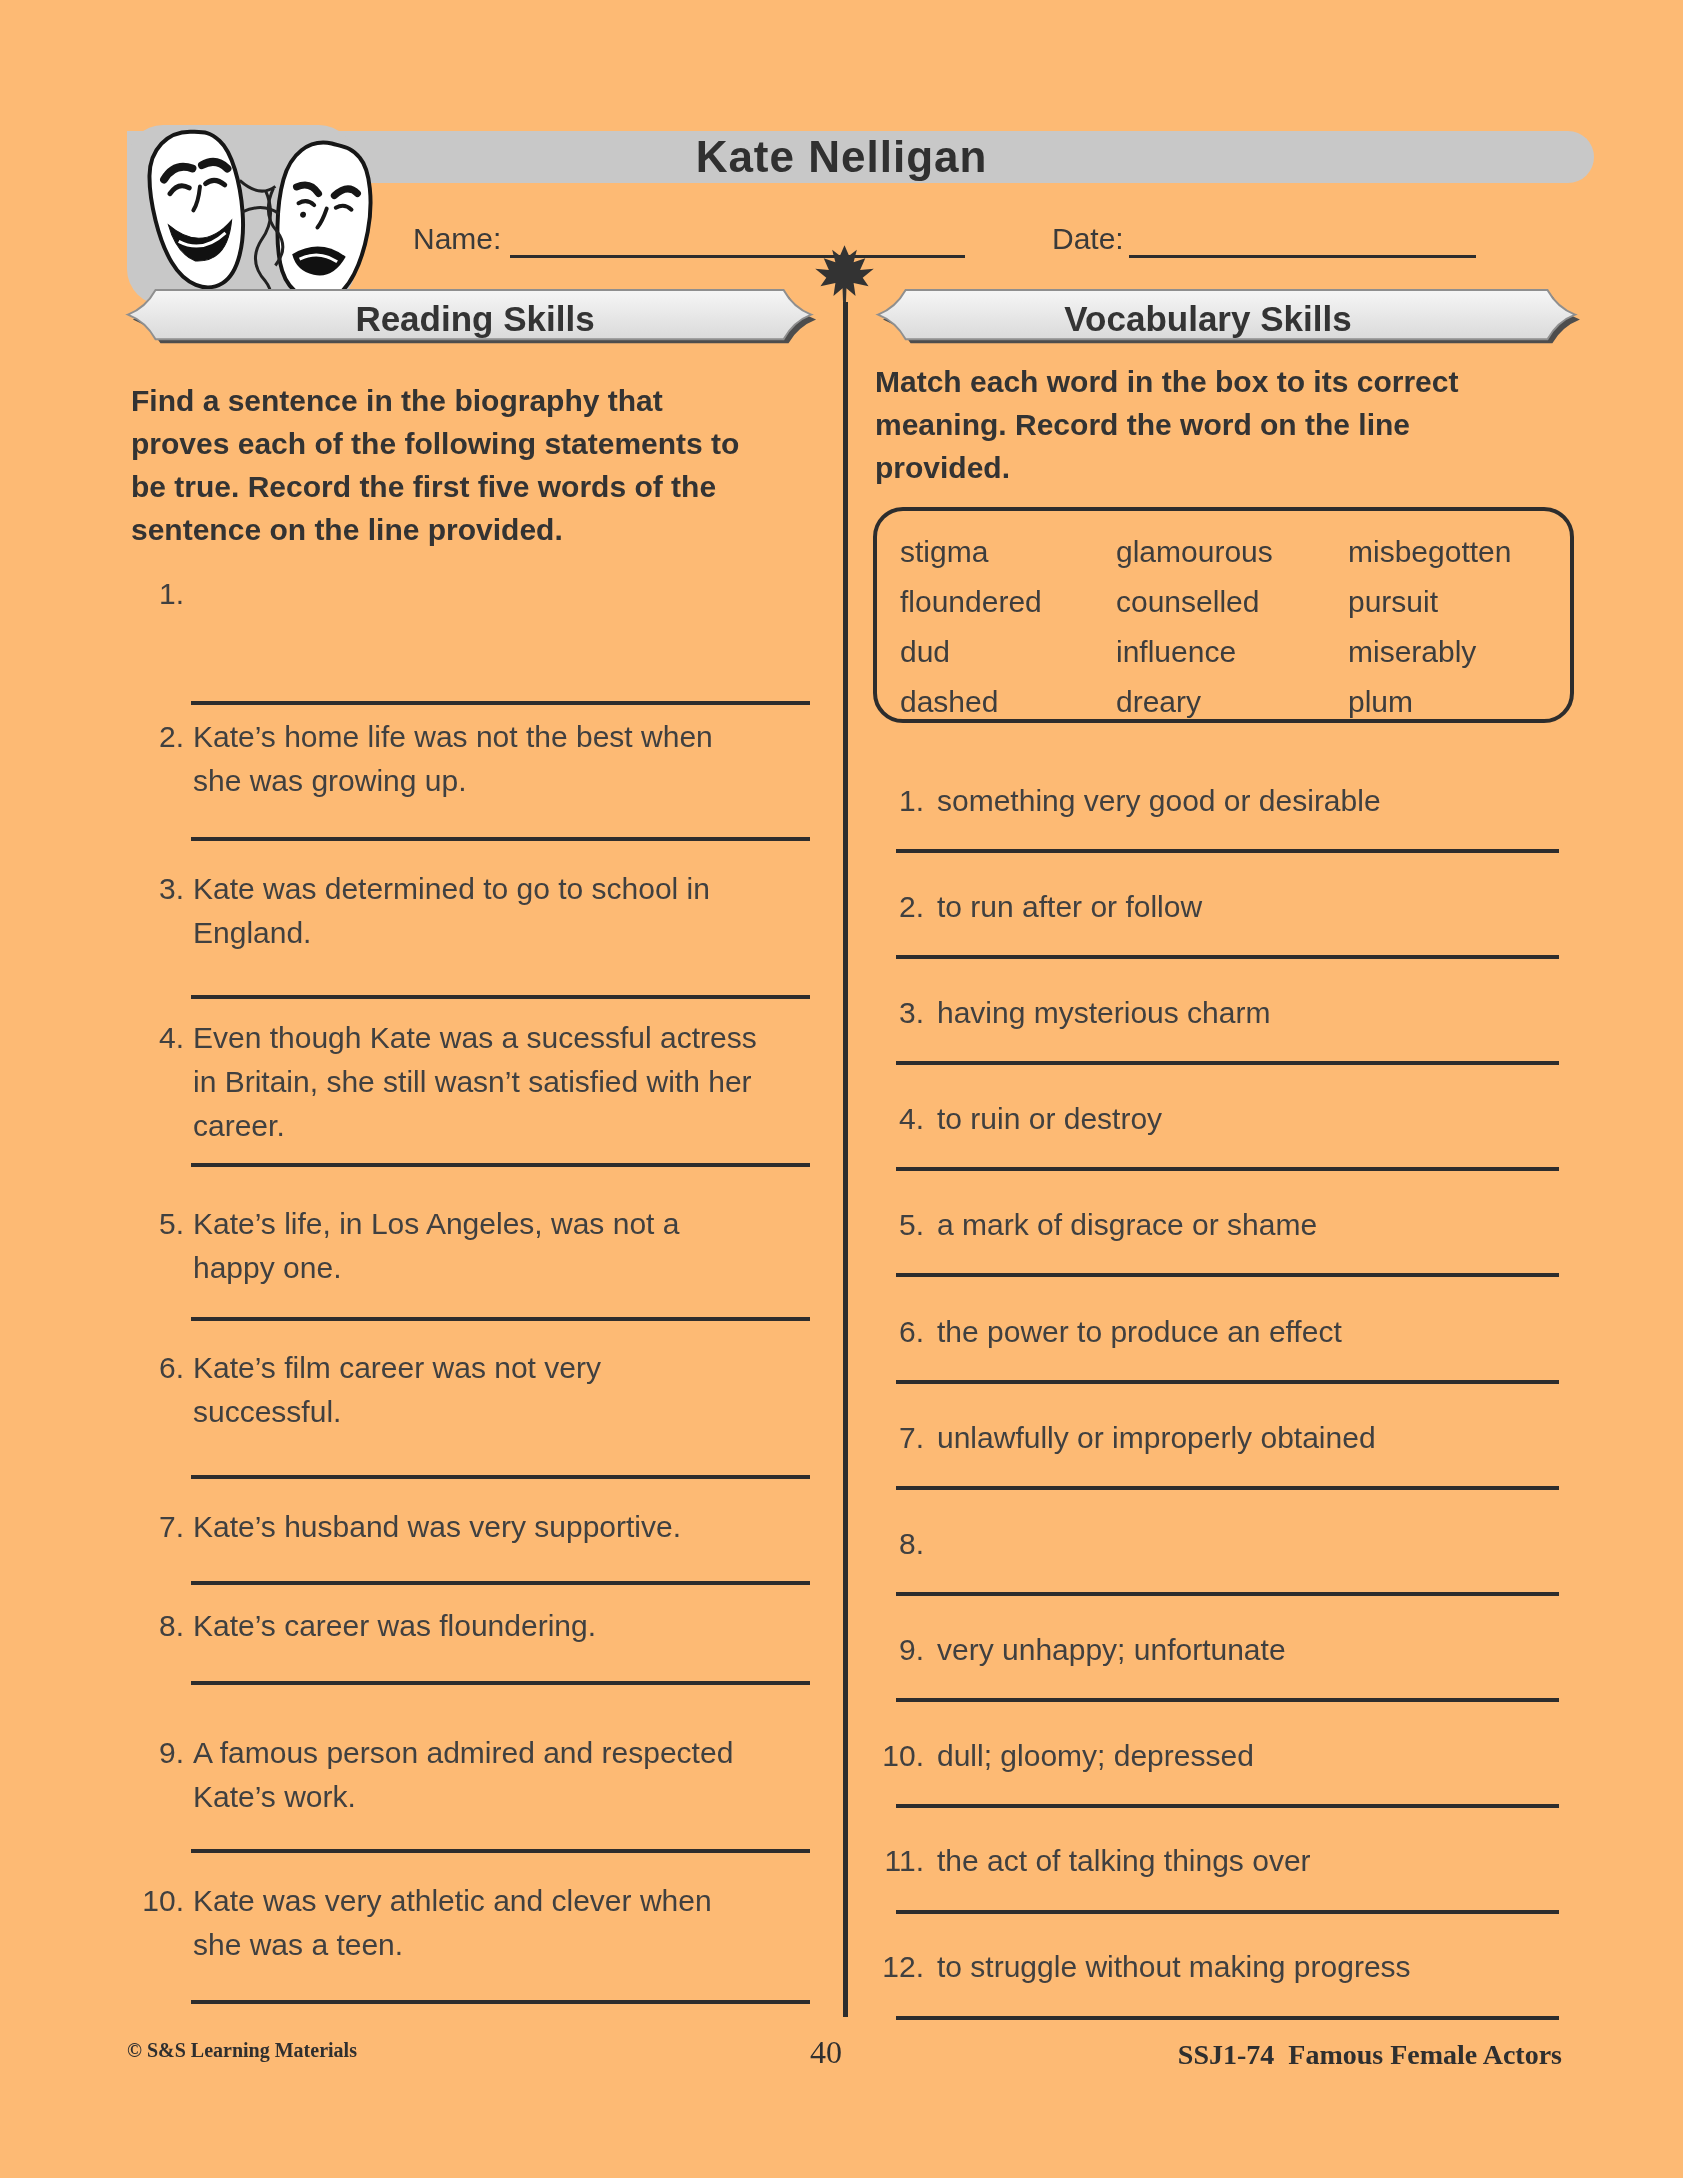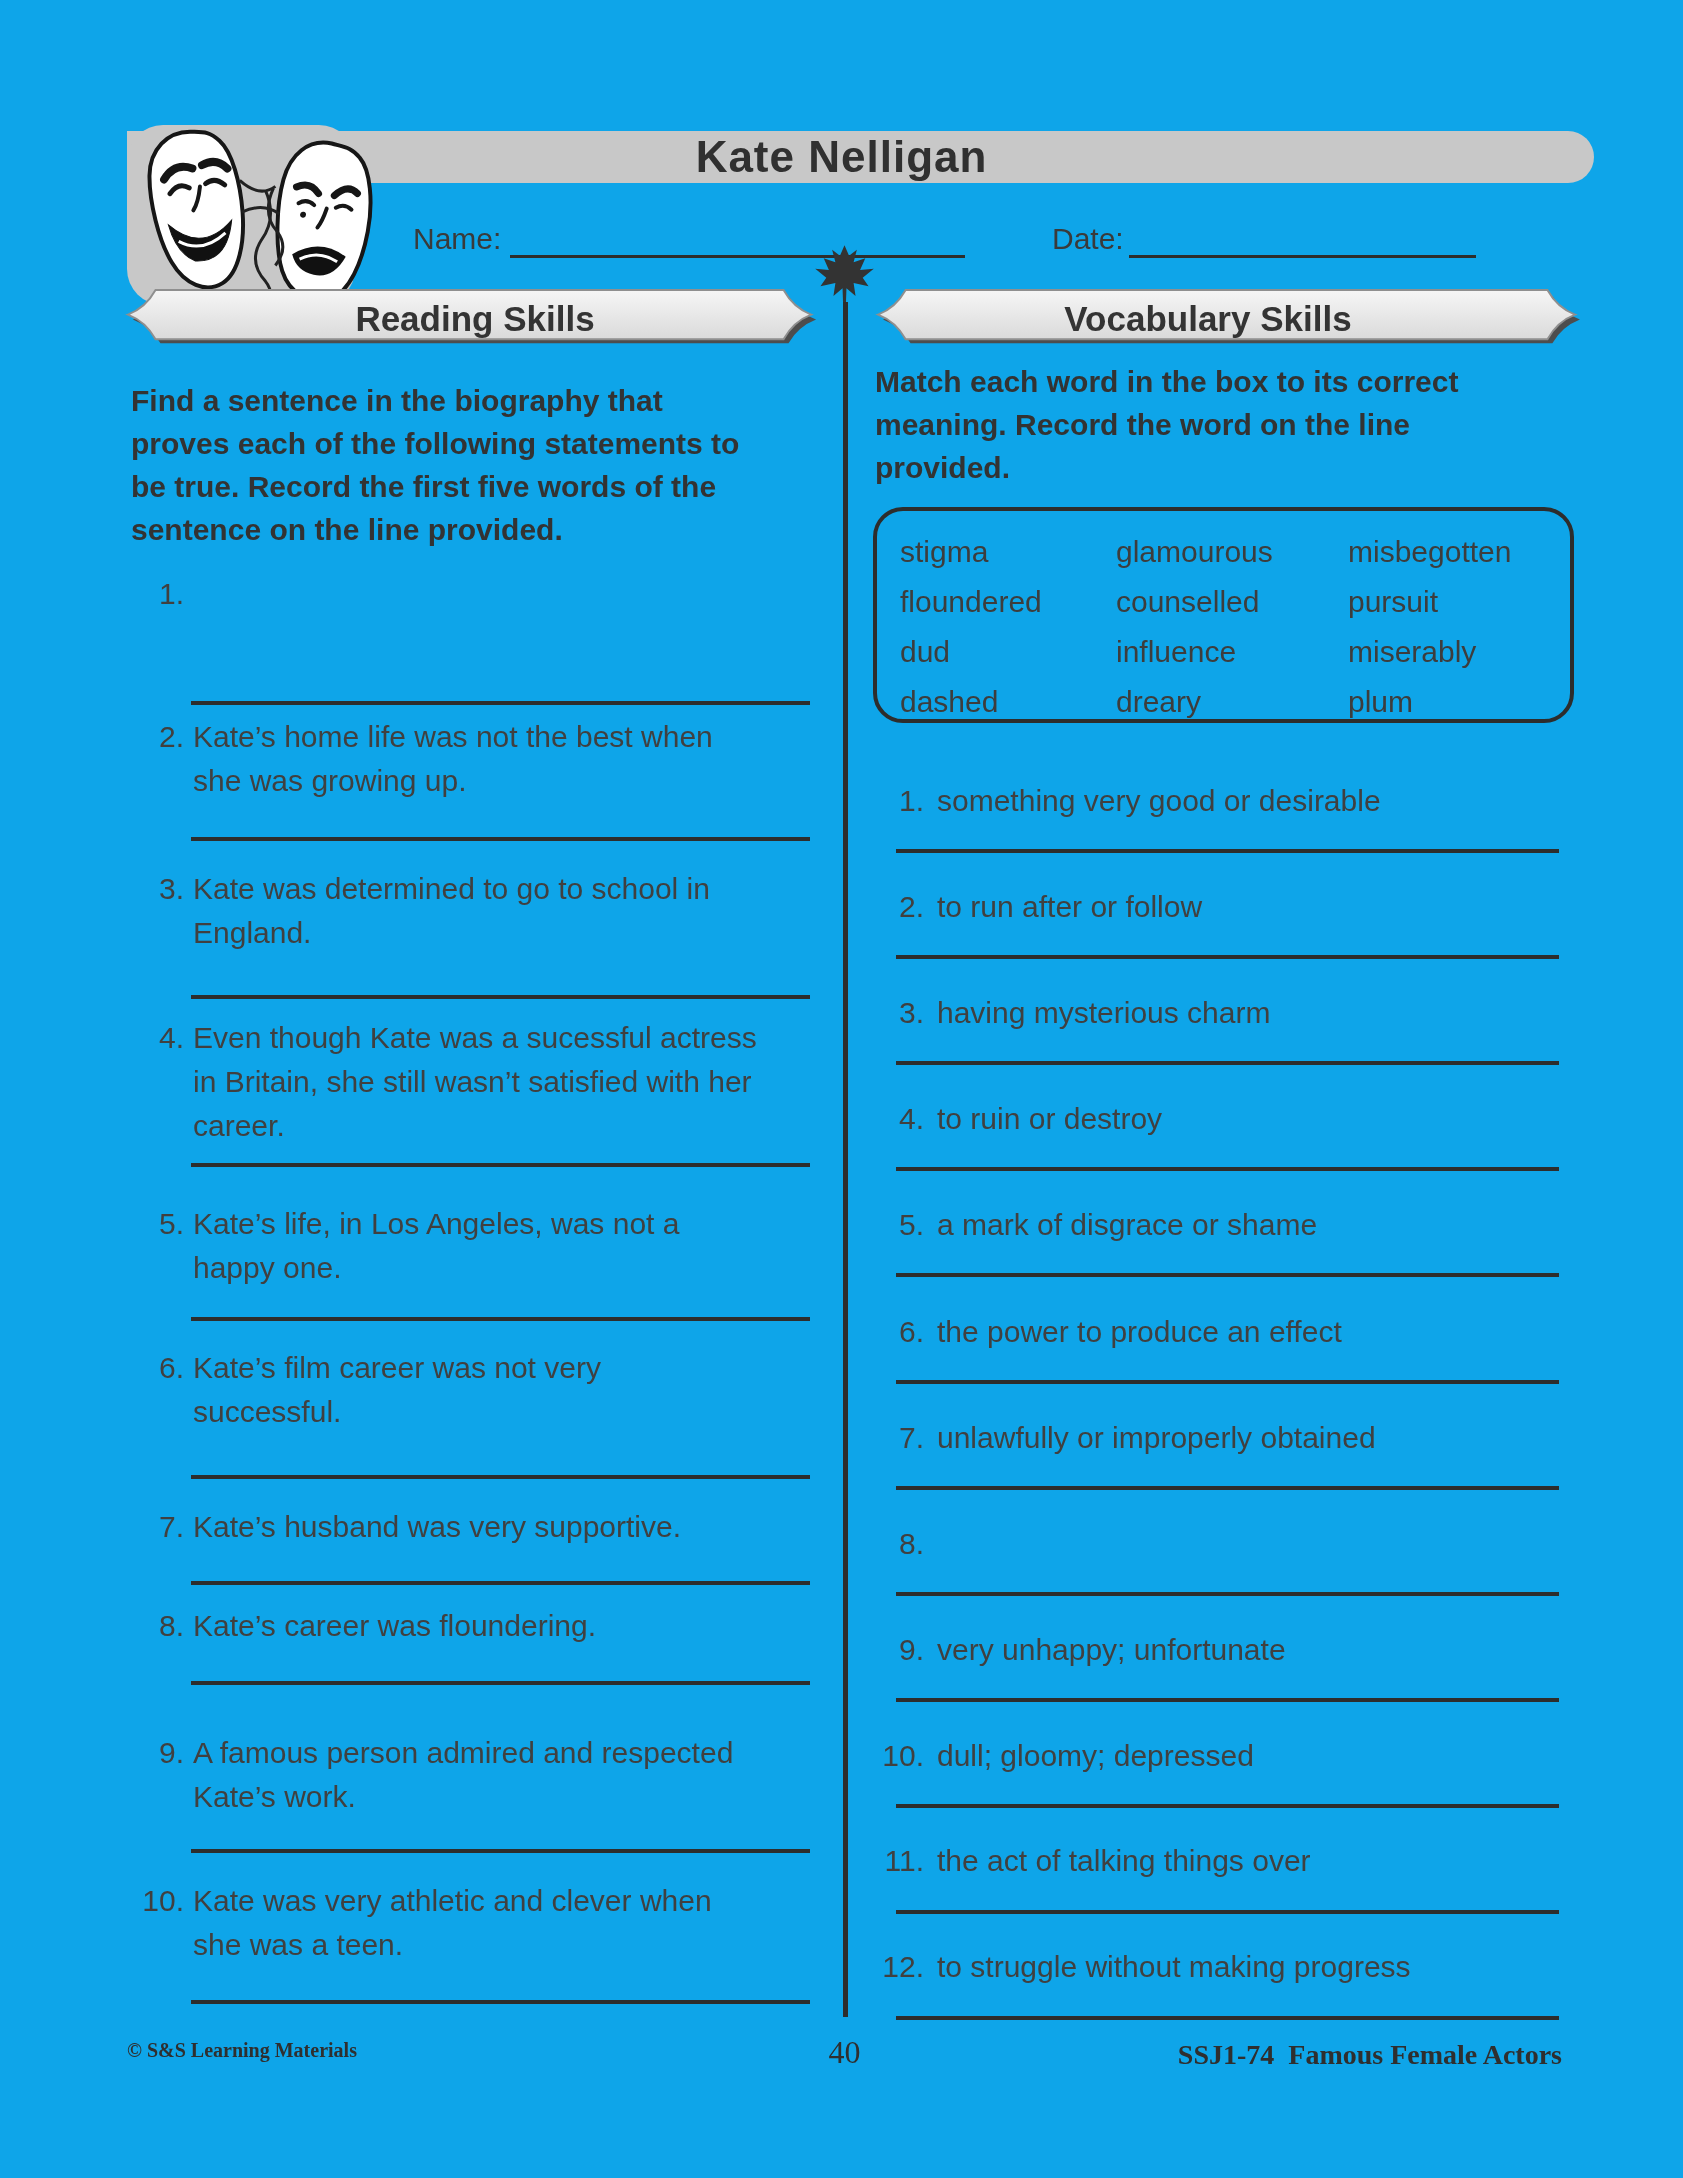--- a/index.html
+++ b/index.html
@@ -1,17 +1,17 @@
 <!DOCTYPE html>
 <html><head>
 <meta charset="utf-8">
 <style>
   html,body{margin:0;padding:0;background:#888;}
   .page{
-    position:relative;width:1683px;height:2178px;background:#0ea5e9;
+    position:relative;width:1683px;height:2178px;background:#fdba74;
     font-family:"Liberation Sans",sans-serif;color:#3a3a3a;overflow:hidden;
     margin:0 auto;
   }
   
   .title-bar{position:absolute;left:127px;top:131px;width:1467px;height:52px;
     background:#c8c8c8;border-radius:0 26px 26px 0;}
   .masks-box{position:absolute;left:127px;top:125px;width:228px;height:180px;
     background:#c8c8c8;border-radius:36px;}
   .masks-svg{position:absolute;left:125px;top:115px;}
   .page-title{position:absolute;left:396px;top:129px;width:891px;height:55px;
@@ -39,21 +39,21 @@
   .answer-line.right-l{left:896px;width:663px;}
   
   .word-box{position:absolute;left:873px;top:507px;width:701px;height:216px;
     border:4px solid #2d2d2d;border-radius:30px;box-sizing:border-box;
     display:grid;grid-template-columns:216px 232px auto;
     padding:24px 0 0 23px;grid-auto-rows:50px;}
   .word{font-size:30px;color:#3d3d3d;line-height:34px;}
   
   .footer-left{position:absolute;left:127px;top:2039px;font-family:"Liberation Serif",serif;
     font-weight:bold;font-size:20px;color:#2f2f2f;}
-  .footer-page{position:absolute;left:810px;top:2034px;width:69px;text-align:center;
+  .footer-page{position:absolute;left:810px;top:2034px;width:69px;
     font-family:"Liberation Serif",serif;font-size:32px;color:#2f2f2f;}
   .footer-right{position:absolute;left:990px;top:2039px;width:572px;text-align:right;
     font-family:"Liberation Serif",serif;font-weight:bold;font-size:28px;color:#2f2f2f;white-space:pre;}
 </style>
 </head>
 <body>
 
 <div class="page">
 
   <div class="title-bar"></div>

